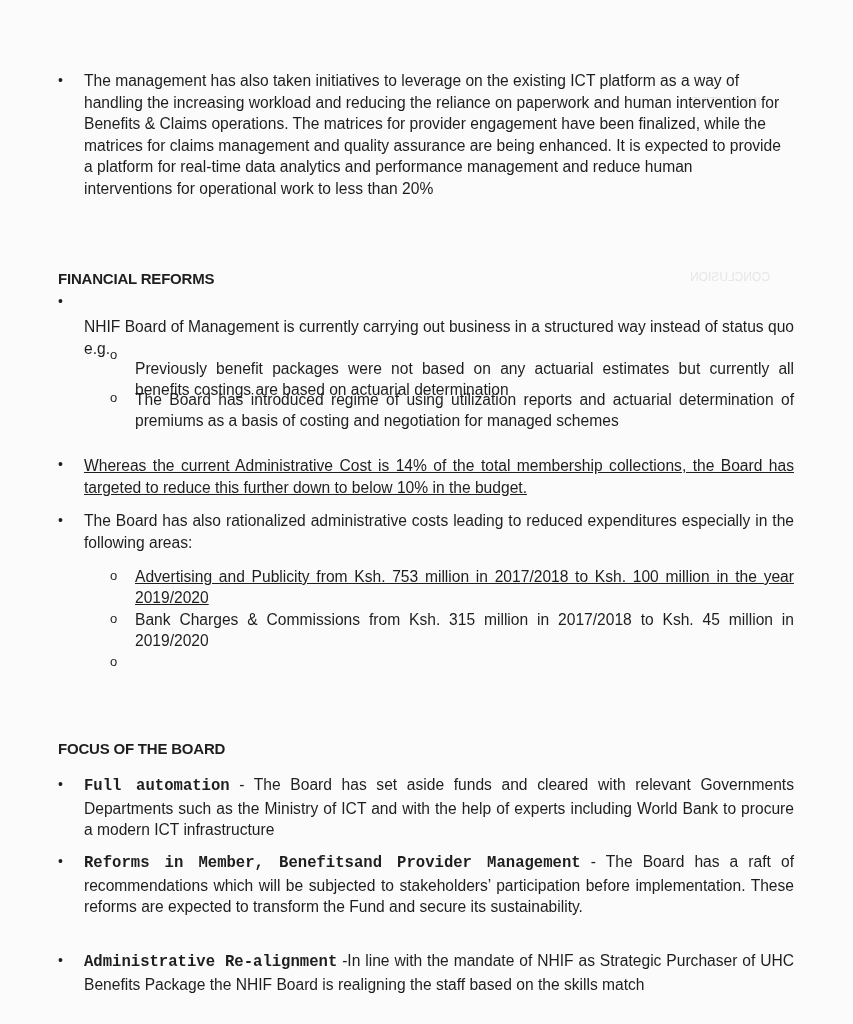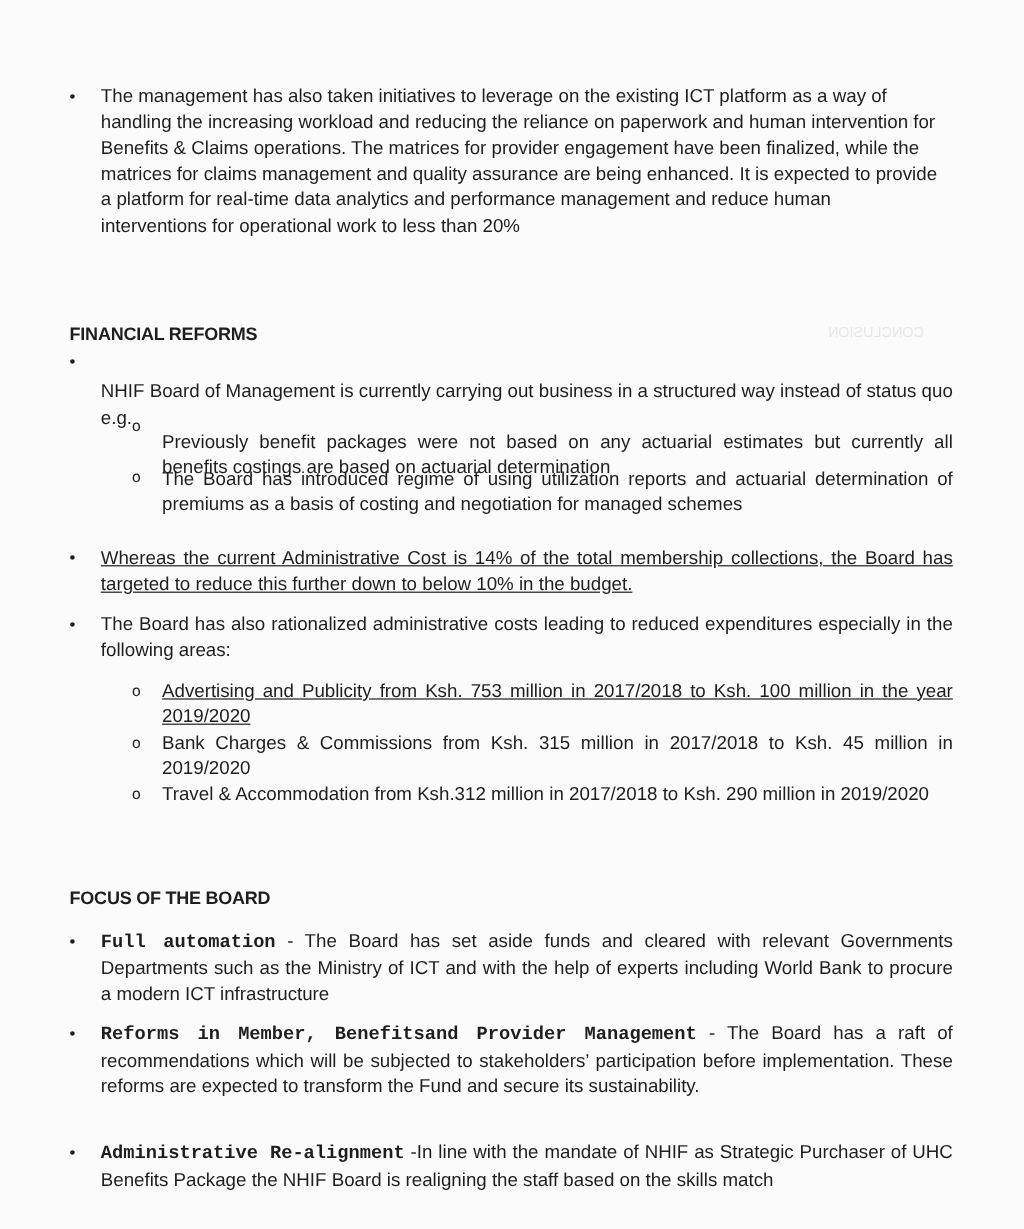--- a/index.html
+++ b/index.html
@@ -54,21 +54,20 @@
   <span class="bullet" style="top:512px;">•</span>
   <p class="blk just" style="top:510px;">The Board has also rationalized administrative costs leading to reduced expenditures especially in the following areas:</p>
 
   <span class="subbullet" style="top:568px;">o</span>
   <p class="sub just" style="top:566px;text-decoration:underline;">Advertising and Publicity from Ksh. 753 million in 2017/2018 to Ksh. 100 million in the year 2019/2020</p>
 
   <span class="subbullet" style="top:611px;">o</span>
   <p class="sub just" style="top:609px;">Bank Charges &amp; Commissions from Ksh. 315 million in 2017/2018 to Ksh. 45 million in 2019/2020</p>
 
   <span class="subbullet" style="top:654px;">o</span>
-  <p class="sub just" style="top:652px;">Travel &amp; Accommodation from Ksh.312 million in 2017/2018 to Ksh. 290 million in 2019/2020</p>
 
   <div class="heading" style="top:740px;">FOCUS OF THE BOARD</div>
 
   <span class="bullet" style="top:776px;">•</span>
   <p class="blk just" style="top:774px;"><b>Full automation</b><span> - The Board has set aside funds and cleared with relevant Governments Departments such as the Ministry of ICT and with the help of experts including World Bank to procure a modern ICT infrastructure</span></p>
 
   <span class="bullet" style="top:853px;">•</span>
   <p class="blk just" style="top:851px;"><b>Reforms in Member, Benefitsand Provider Management</b><span> - The Board has a raft of recommendations which will be subjected to stakeholders’ participation before implementation. These reforms are expected to transform the Fund and secure its sustainability.</span></p>
 
   <span class="bullet" style="top:952px;">•</span>

